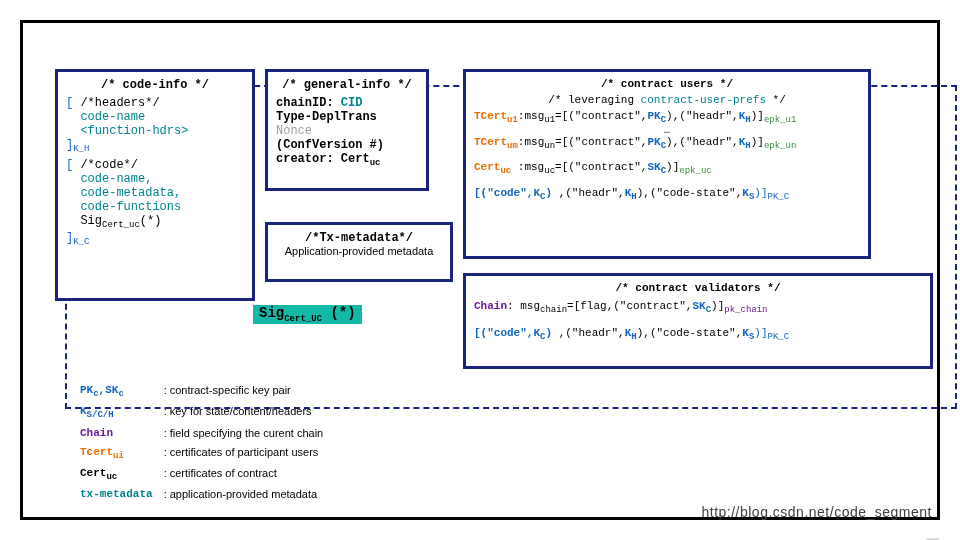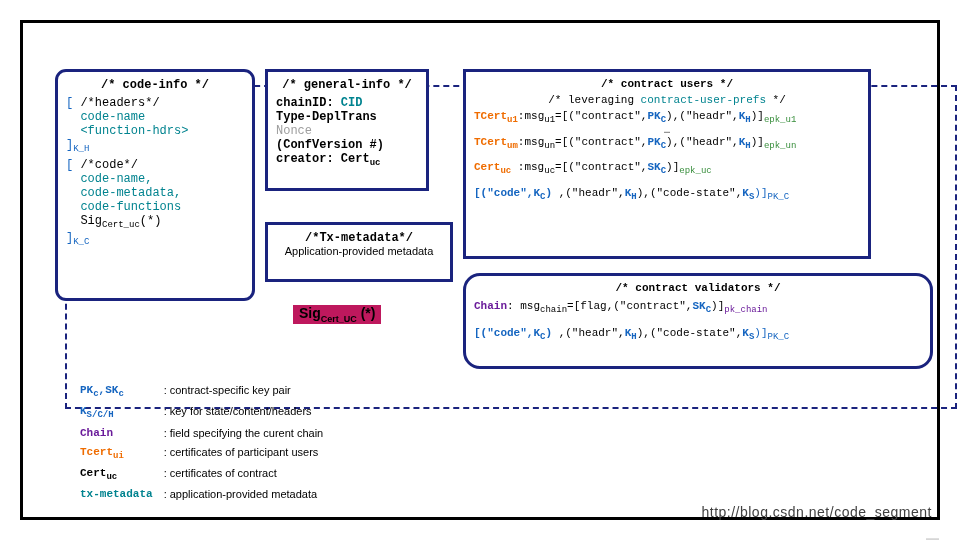--- a/index.html
+++ b/index.html
@@ -31,26 +31,25 @@
   .box {
     border: 3px solid #1a237e;
     background: #fff;
     position: absolute;
     padding: 6px 8px;
     font-family: "Courier New", monospace;
   }
   .title { text-align: center; font-weight: bold; margin-bottom: 4px; }
   .sig-label {
     position: absolute;
-    background: #be185d;
-    font-family: Liberation Sans, sans-serif;
+    background: #14b8a6;
+    font-family: Liberation Mono, monospace;
     font-weight: bold;
     font-size: 14px;
     padding: 0 6px;
-    margin-left: 40px;
   }
   .legend {
     position: absolute;
     left: 54px;
     top: 357px;
     font-size: 11px;
     line-height: 1.35;
   }
   .legend td { padding-right: 8px; vertical-align: top; white-space: nowrap; }
   .watermark {
@@ -81,21 +80,21 @@
   .orange { color: #ef6c00; }
   .purple { color: #6a1b9a; }
   .gray { color: #9e9e9e; }
 </style>
 </head>
 <body>
 
 <div class="outer">
   <div class="dashed-group"></div>
 
-  <div class="box" style="left:32px; top:46px; width:200px; height:232px;border-radius:11px;">
+  <div class="box" style="left:32px; top:46px; width:200px; height:232px;">
     <div class="title">/* code-info */</div>
     <div>
       <span class="blue">[</span><span> /*headers*/</span><br>
       &nbsp;&nbsp;<span class="teal">code-name</span><br>
       &nbsp;&nbsp;<span class="teal">&lt;function-hdrs&gt;</span><br>
       <span class="blue">]</span><sub class="blue">K_H</sub>
     </div>
     <div style="margin-top:4px;">
       <span class="blue">[</span><span> /*code*/</span><br>
       &nbsp;&nbsp;<span class="teal">code-name,</span><br>
@@ -133,21 +132,21 @@
       <b class="orange"><span>TCert</span><sub>um</sub></b><span>:msg</span><sub>un</sub><span>=[("contract",</span><b class="blue"><span>PK</span><sub>C</sub></b><span>),("headr",</span><b class="blue"><span>K</span><sub>H</sub></b><span>)]</span><sub class="green">epk_un</sub>
     </div>
     <div style="margin-top:10px;">
       <b class="orange"><span>Cert</span><sub>uc</sub></b><span> :msg</span><sub>uc</sub><span>=[("contract",</span><b class="blue"><span>SK</span><sub>C</sub></b><span>)]</span><sub class="green">epk_uc</sub>
     </div>
     <div style="margin-top:10px;">
       <b class="blue"><span>[("code",</span><span>K</span><sub>C</sub><span>)</span></b><span> ,("headr",</span><b class="blue"><span>K</span><sub>H</sub></b><span>),("code-state",</span><b class="blue"><span>K</span><sub>S</sub></b><span class="blue">)]</span><sub class="blue">PK_C</sub>
     </div>
   </div>
 
-  <div class="box" style="left:440px; top:250px; width:470px; height:96px; font-size:11px;border-radius:17px;">
+  <div class="box" style="left:440px; top:250px; width:470px; height:96px; font-size:11px;">
     <div class="title">/* contract validators */</div>
     <div style="margin-top:6px;">
       <b class="purple">Chain</b><span>: msg</span><sub>chain</sub><span>=[flag,("contract",</span><b class="blue"><span>SK</span><sub>C</sub></b><span>)]</span><sub class="purple">pk_chain</sub>
     </div>
     <div style="margin-top:12px;">
       <b class="blue"><span>[("code",</span><span>K</span><sub>C</sub><span>)</span></b><span> ,("headr",</span><b class="blue"><span>K</span><sub>H</sub></b><span>),("code-state",</span><b class="blue"><span>K</span><sub>S</sub></b><span class="blue">)]</span><sub class="blue">PK_C</sub>
     </div>
   </div>
 
   <div class="sig-label" style="left:230px; top:282px;">

